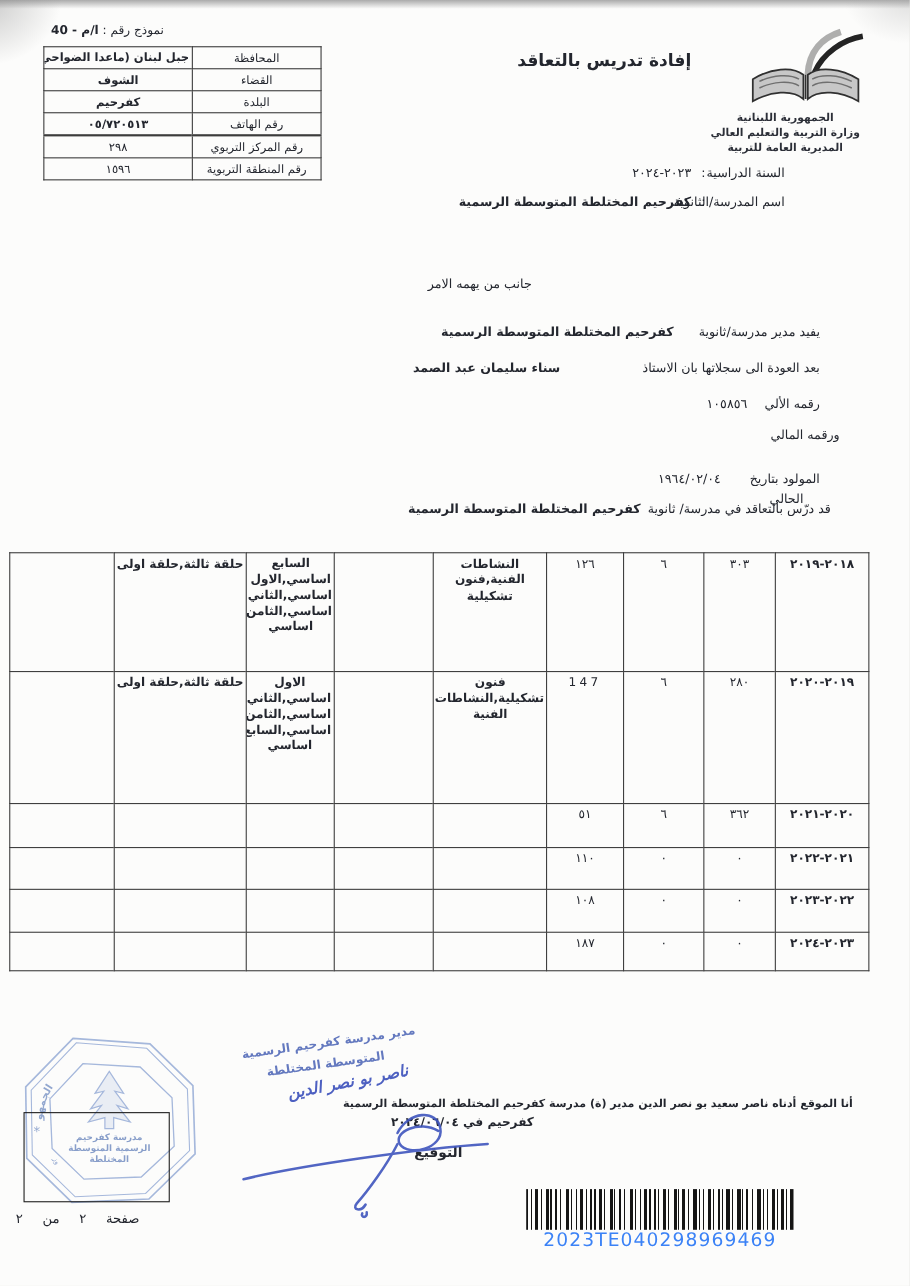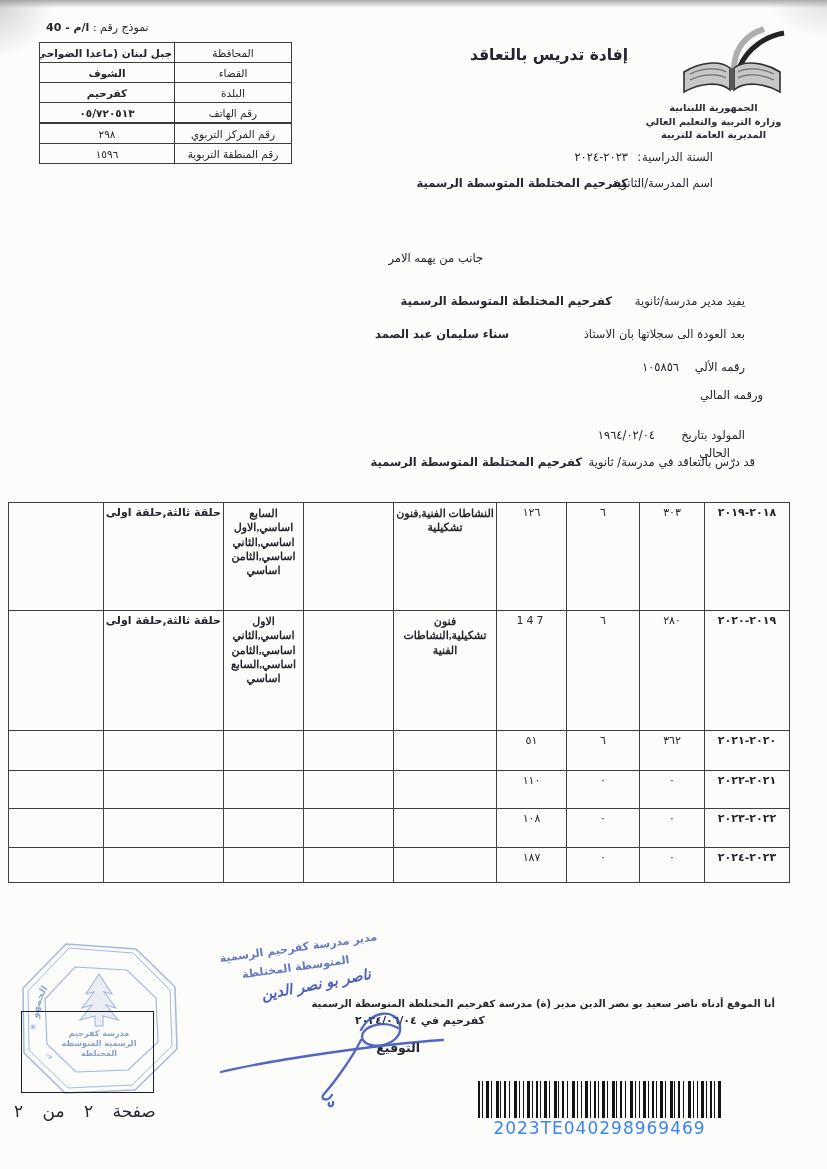--- a/index.html
+++ b/index.html
@@ -34,27 +34,27 @@
   table.rt{position:absolute;left:22px;top:502px;width:781px;border-collapse:collapse;table-layout:fixed;}
   table.rt td{border:1.3px solid #3f3f3f;vertical-align:top;text-align:center;font-size:11px;padding:3px 2px 0 2px;line-height:1.3;overflow:hidden;}
   table.rt tr:nth-child(1) td{height:104px;}
   table.rt tr:nth-child(2) td{height:116px;}
   table.rt tr:nth-child(3) td{height:36px;}
   table.rt tr:nth-child(4) td{height:34px;}
   table.rt tr:nth-child(5) td{height:35px;}
   table.rt tr:nth-child(6) td{height:31px;}
   td.yr{font-weight:bold;letter-spacing:1px;white-space:nowrap;font-size:10.5px;}
   td.num{letter-spacing:3px;}
-  td.subj,td.cls{font-weight:bold;font-family:Liberation Serif, serif;}
+  td.subj,td.cls{font-weight:bold;}
   td.cyc{font-weight:bold;font-size:10.3px;white-space:nowrap;}
 
   .declaration{right:52px;top:954px;font-size:10px;font-weight:bold;white-space:nowrap;margin-top:44px;}
   .place-date{right:342px;top:1014px;font-size:11px;font-weight:bold;white-space:nowrap;}
   .sig-label{right:407px;top:1040px;font-size:12.5px;font-weight:bold;}
-  .page-no{left:28px;top:1101px;font-size:17px;word-spacing:14px;letter-spacing:1px;}
+  .page-no{left:28px;top:1101px;font-size:12px;word-spacing:14px;letter-spacing:1px;}
 
   .black-rect{left:35px;top:1011px;width:131px;height:80px;border:1.7px solid #1e1e1e;z-index:3;}
   .round-stamp{left:28px;top:938px;z-index:2;opacity:.92;}
   .ink-line1{left:192px;top:944px;width:200px;transform:rotate(-8deg);color:#4a63b5;font-weight:bold;font-size:11px;opacity:.85;white-space:nowrap;}
   .ink-line2{left:224px;top:963px;width:140px;transform:rotate(-8deg);color:#4a63b5;font-weight:bold;font-size:11px;opacity:.85;white-space:nowrap;}
   .ink-name{left:236px;top:980px;width:150px;transform:rotate(-11deg);color:#3b50bb;font-weight:bold;font-style:italic;font-size:14.5px;opacity:.9;white-space:nowrap;}
   .sig-svg{left:225px;top:998px;z-index:2;}
 
   .barcode-wrap{left:492px;top:1081px;width:243px;text-align:center;}
   .barcode-bars{width:243px;height:37px;background:repeating-linear-gradient(90deg,

